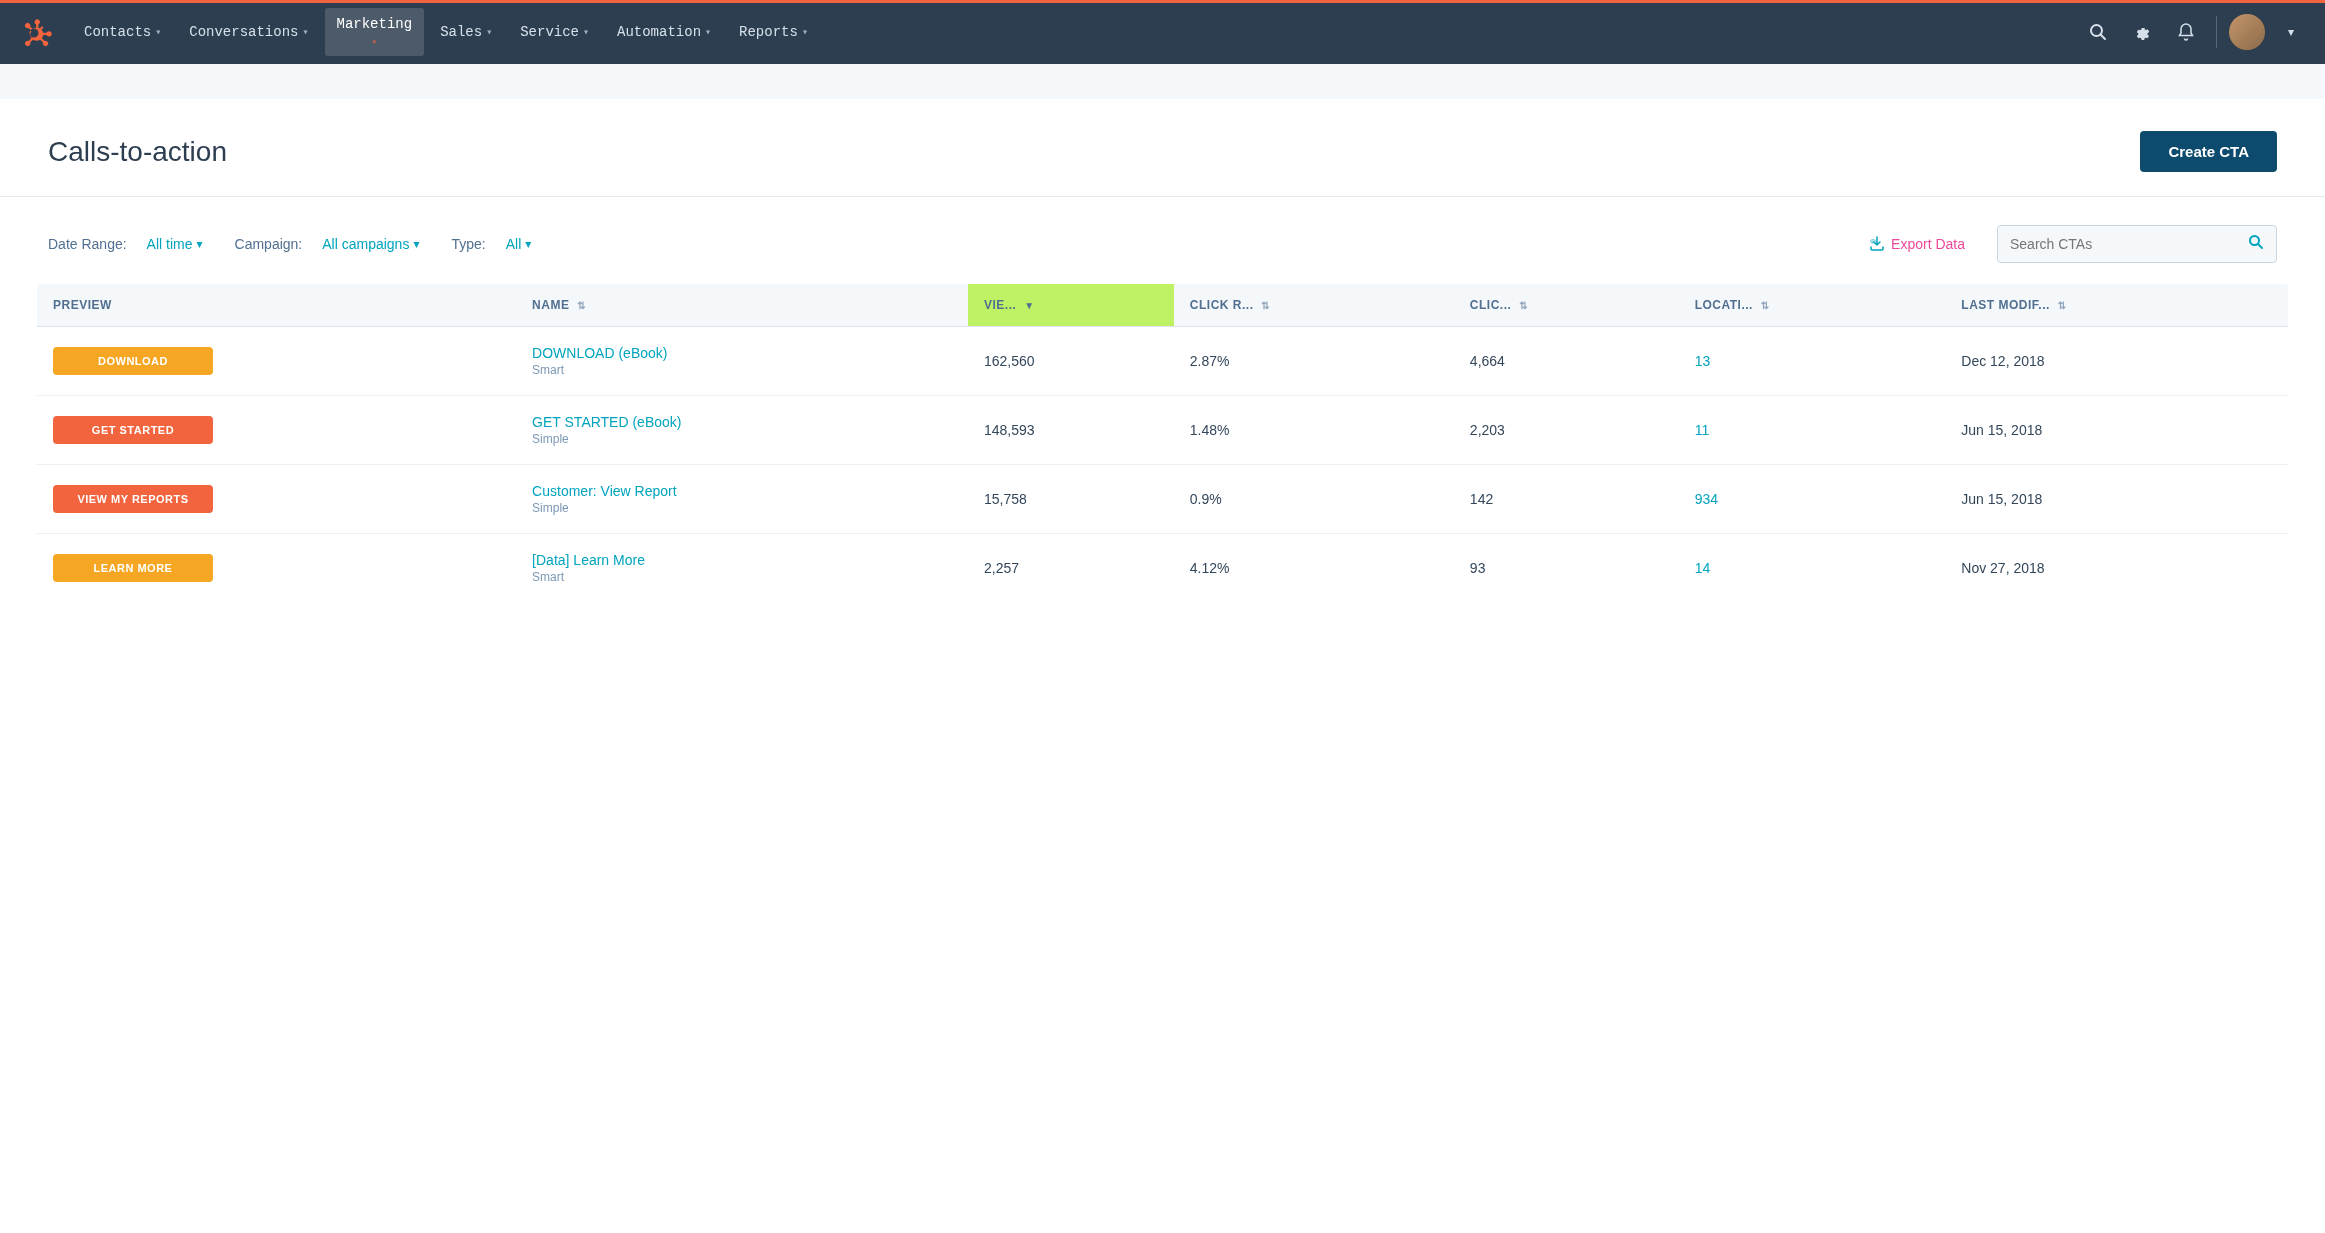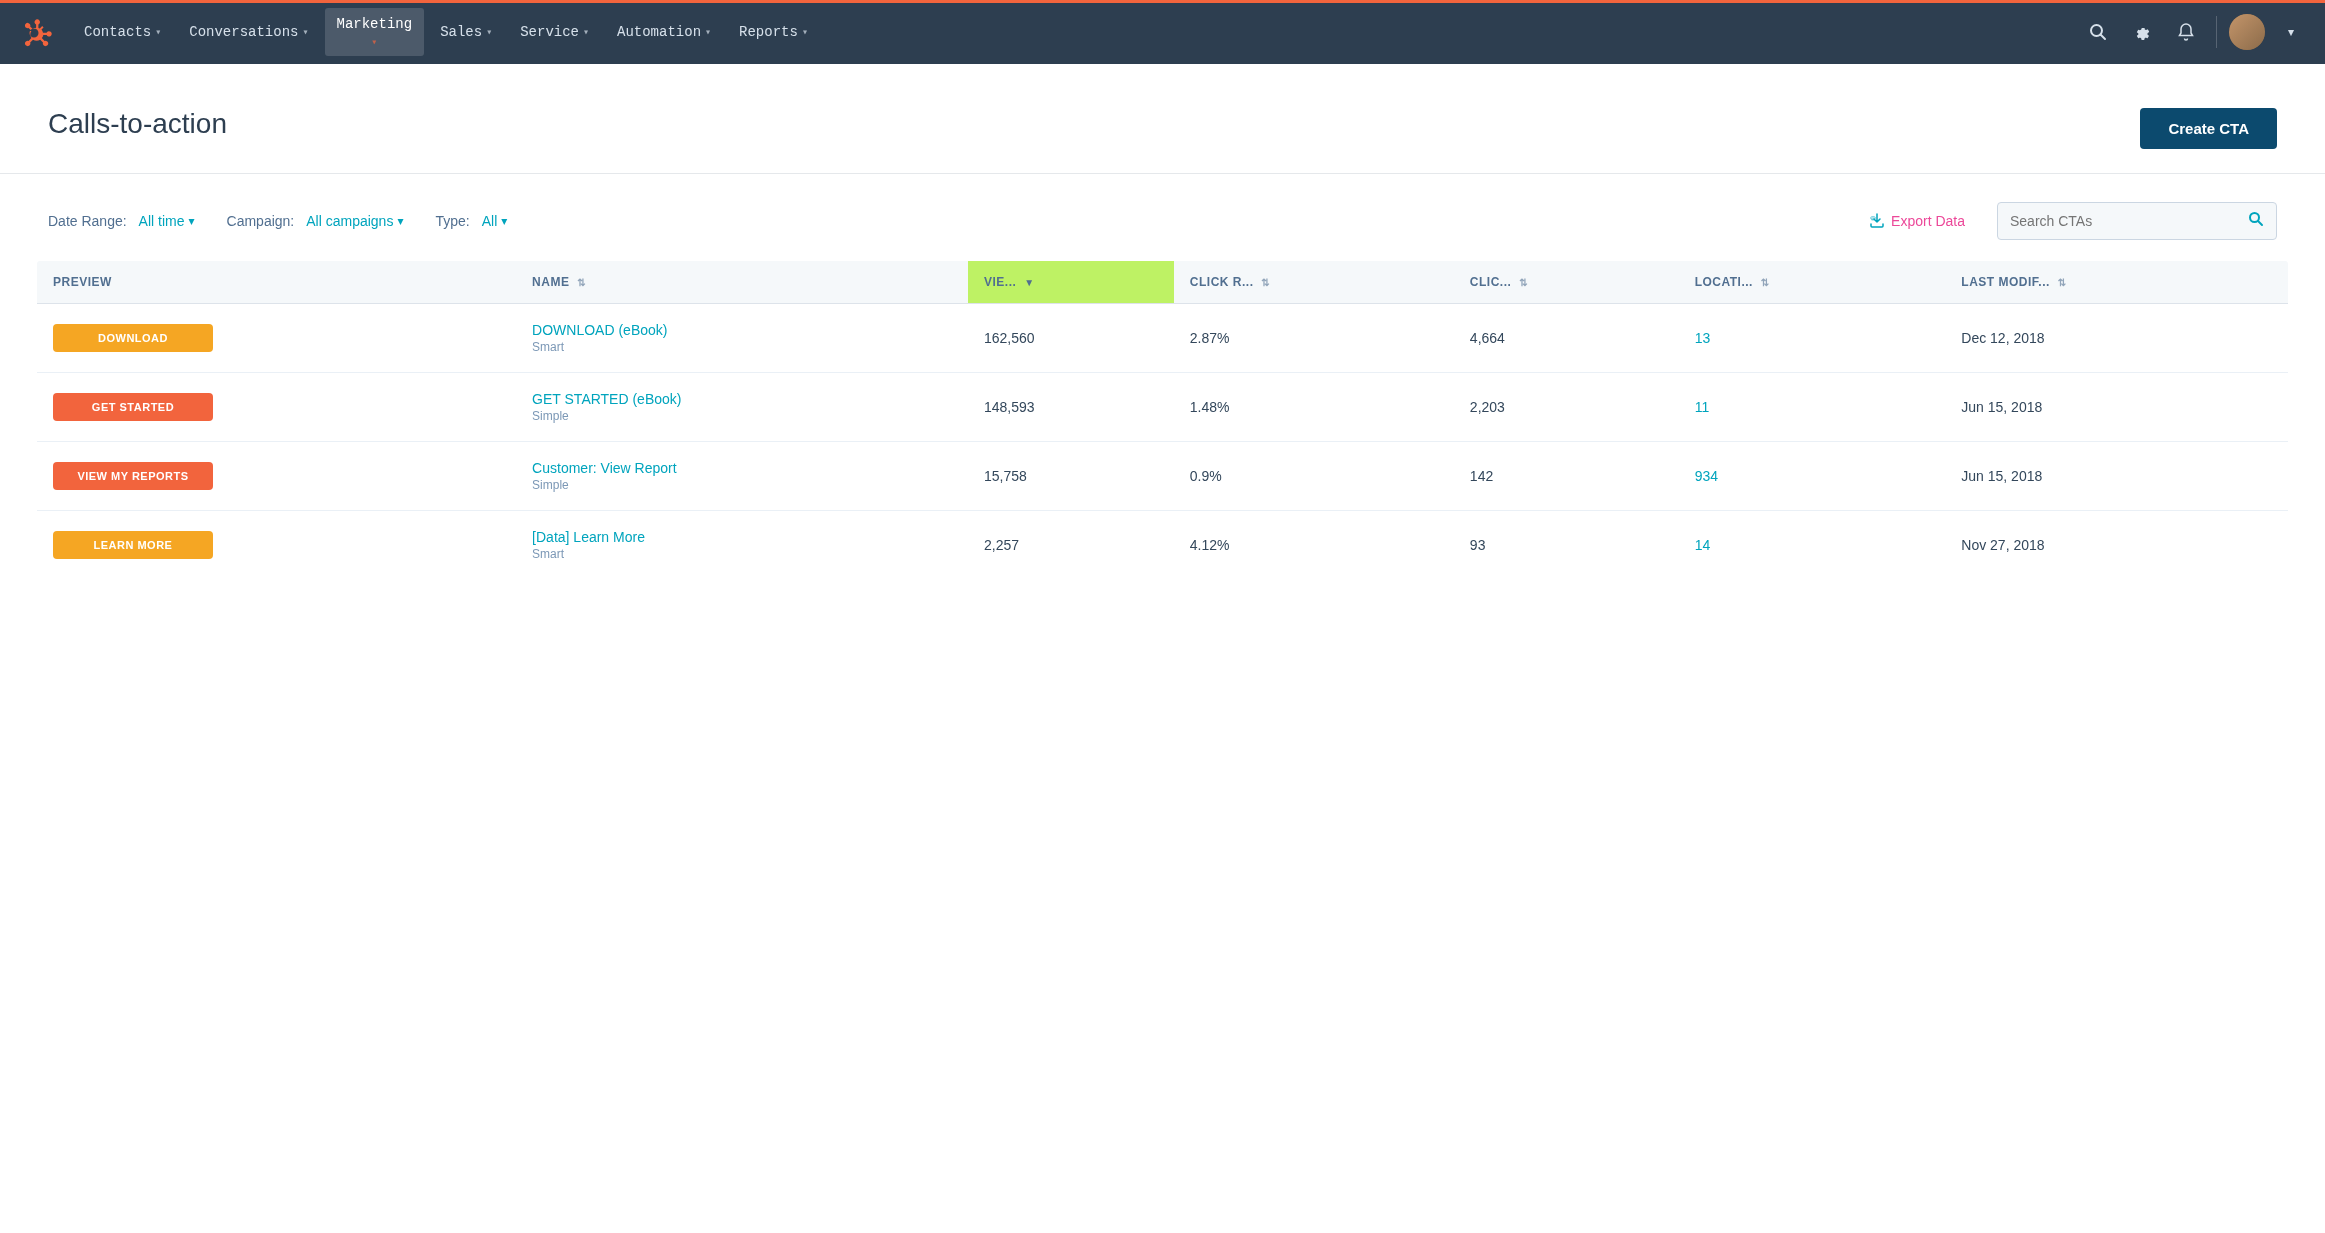--- a/index.html
+++ b/index.html
@@ -92,24 +92,25 @@
 
     
     .page-container {
       background: #fff;
       min-height: calc(100vh - 64px);
     }
 
     
     .page-header {
       display: flex;
-      align-items: flex-start;
+      align-items: center;
       justify-content: space-between;
-      padding: 44px 48px 24px;
+      padding: 32px 48px 24px;
       border-bottom: 1px solid #e5e8eb;
+      margin-top: 35px;
     }
     .page-title {
       font-size: 28px;
       font-weight: 400;
       color: #2d3e50;
     }
     .create-cta-btn {
       background: #0c4a6e;
       color: #fff;
       border: none;
@@ -124,21 +125,21 @@
     
     .filters-bar {
       display: flex;
       align-items: center;
       gap: 32px;
       padding: 28px 48px 20px;
     }
     .filter-group {
       display: flex;
       align-items: flex-end;
-      gap: 12px;
+      gap: 20px;
     }
     .filter-label {
       font-size: 14px;
       color: #516f90;
     }
     .filter-select {
       display: flex;
       align-items: center;
       gap: 4px;
       color: #00a4bd;

